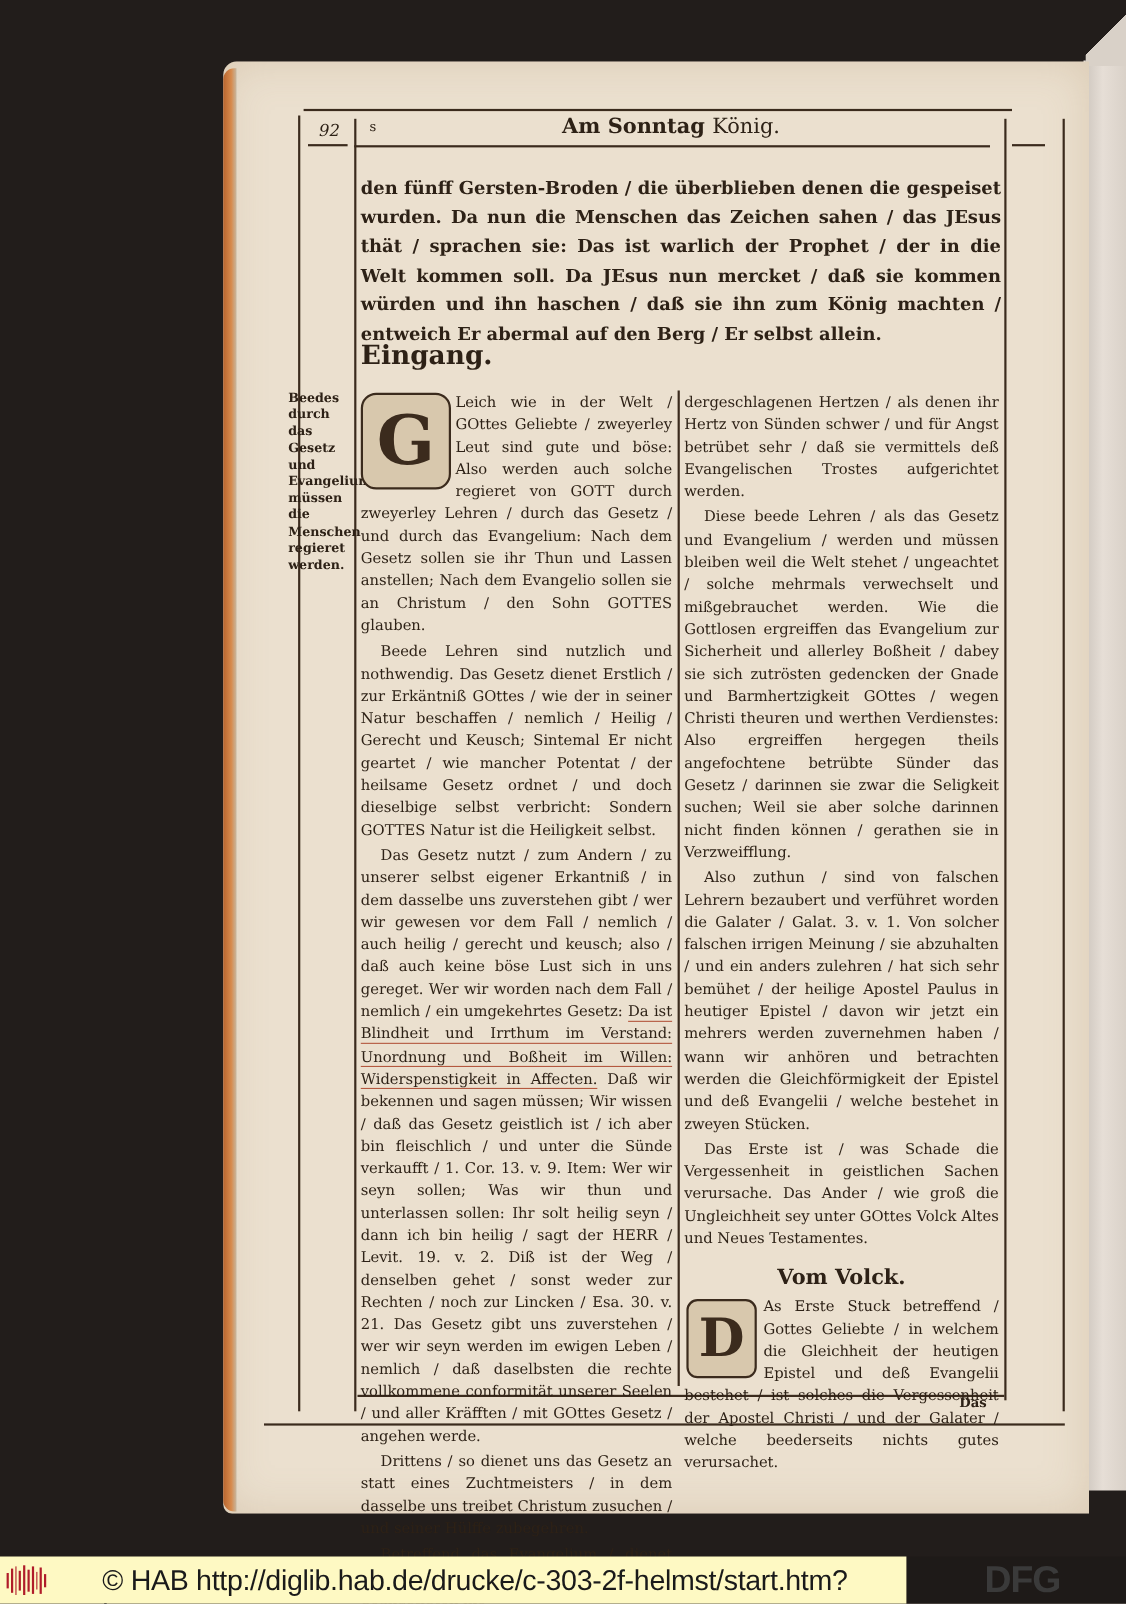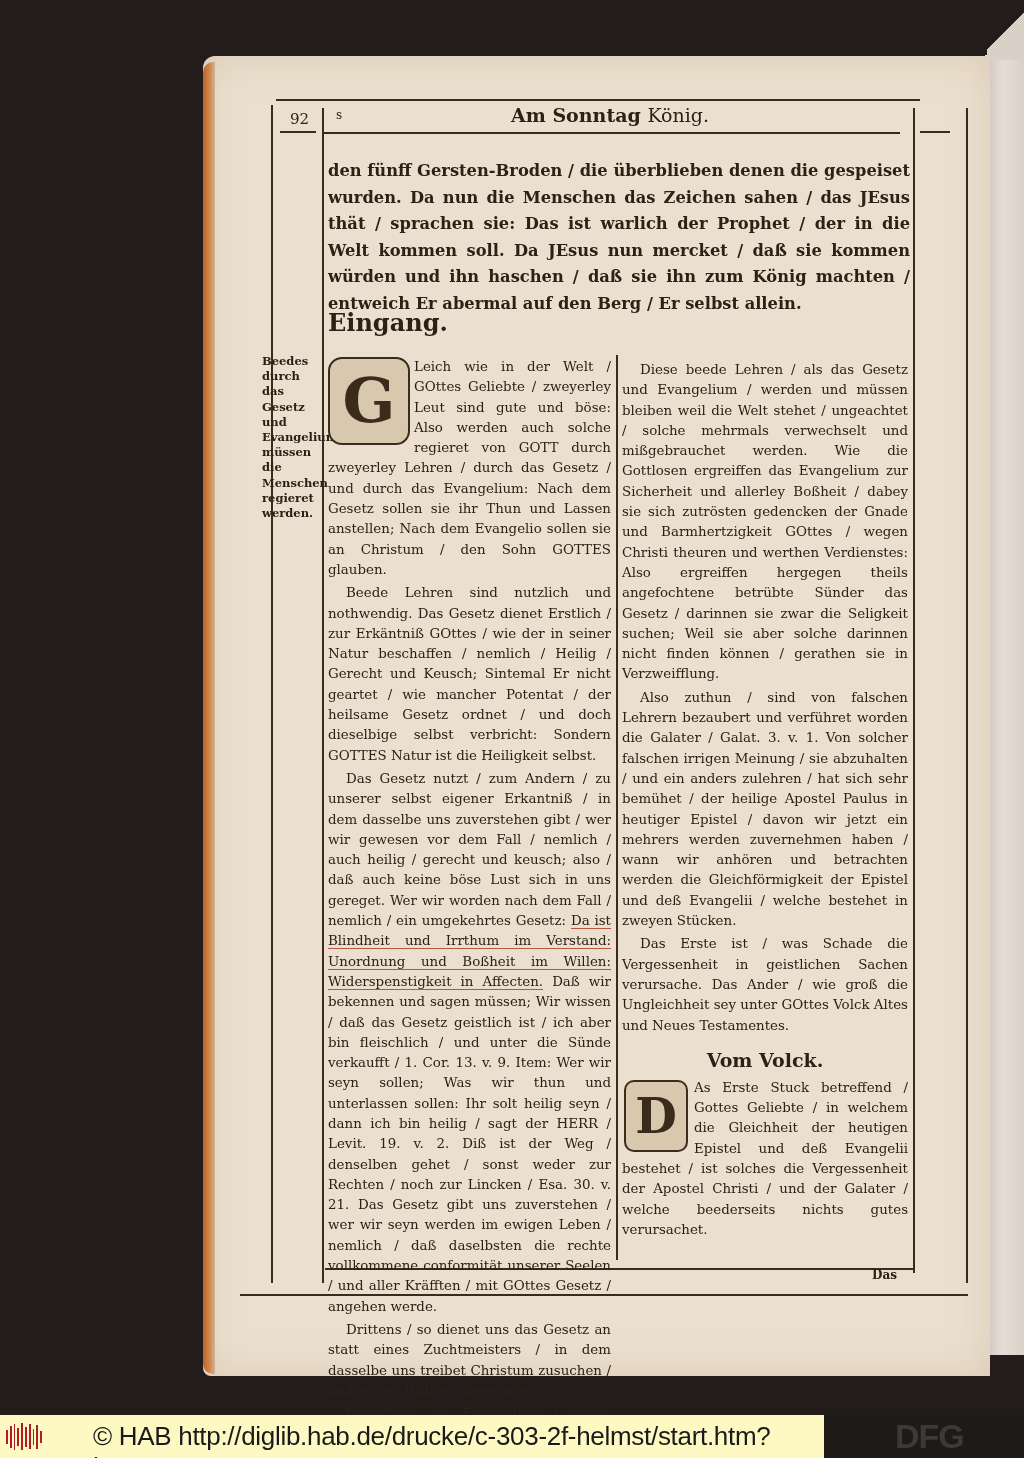--- a/index.html
+++ b/index.html
@@ -4,21 +4,21 @@
 <style>
   html, body { margin:0; padding:0; }
   body { width:1024px; height:1458px; background:#1e1a18; position:relative; overflow:hidden; font-family:"DejaVu Serif", serif; }
   .bg { position:absolute; left:0; top:0; width:1024px; height:1415px; background:#221d1b; }
   .right-leaf { position:absolute; left:985px; top:55px; width:39px; height:1300px; background:linear-gradient(90deg,#cfc8c0,#e6ded6 40%,#d8d0c7); border-left:2px solid #efe9e3; }
   .right-leaf::before { content:""; position:absolute; left:0; top:-55px; width:39px; height:60px; background:linear-gradient(135deg,#221d1b 50%,#d9d1c8 50%); }
   .page { position:absolute; left:203px; top:56px; width:787px; height:1320px; background:#ebe0cf; border-radius:12px 0 0 8px; box-shadow:inset 0 0 40px rgba(170,140,100,0.25); }
   .page-edge { position:absolute; left:203px; top:62px; width:12px; height:1312px; background:linear-gradient(90deg,#b8652f,#d78a4c 60%,#c7b79f); border-radius:10px 0 0 10px; }
   .line { position:absolute; background:#3b2b1d; }
   .text { color:#2d2116; font-family:"DejaVu Serif", serif; }
-  .page-num { position:absolute; left:290px; top:110px; font-size:15px; }
+  .page-num { position:absolute; left:290px; top:110px; font-size:15px;font-style:italic; }
   .running-head { position:absolute; left:320px; top:104px; width:580px; text-align:center; font-size:19px; font-weight:bold; }
   .running-head .latin { font-weight:normal; }
   .mark { position:absolute; left:336px; top:108px; font-size:12px; }
   .main-block { position:absolute; left:328px; top:158px; width:582px; font-size:16.3px; line-height:26.5px; font-weight:bold; text-align:justify; }
   .heading { position:absolute; left:328px; width:582px; text-align:left; font-weight:bold; }
   .col { position:absolute; font-size:13.4px; line-height:20.3px; text-align:justify; }
   .col p { margin:0; }
   .col .indent { text-indent:18px; }
   .col .gap { margin-top:3px; }
   .margin-note { position:absolute; left:262px; top:354px; width:52px; font-size:11.5px; line-height:15.2px; font-weight:bold; }
@@ -76,20 +76,21 @@
   <p class="indent gap">
     <span>Das Gesetz nutzt / zum Andern / zu unserer selbst eigener Erkantniß / in dem dasselbe uns zuverstehen gibt / wer wir gewesen vor dem Fall / nemlich / auch heilig / gerecht und keusch; also / daß auch keine böse Lust sich in uns gereget. Wer wir worden nach dem Fall / nemlich / ein umgekehrtes Gesetz:</span>
     <span class="underline-red">Da ist Blindheit und Irrthum im Verstand: Unordnung und Boßheit im Willen: Widerspenstigkeit in Affecten.</span>
     <span>Daß wir bekennen und sagen müssen; Wir wissen / daß das Gesetz geistlich ist / ich aber bin fleischlich / und unter die Sünde verkaufft / 1. Cor. 13. v. 9. Item: Wer wir seyn sollen; Was wir thun und unterlassen sollen: Ihr solt heilig seyn / dann ich bin heilig / sagt der HERR / Levit. 19. v. 2. Diß ist der Weg / denselben gehet / sonst weder zur Rechten / noch zur Lincken / Esa. 30. v. 21. Das Gesetz gibt uns zuverstehen / wer wir seyn werden im ewigen Leben / nemlich / daß daselbsten die rechte vollkommene conformität unserer Seelen / und aller Kräfften / mit GOttes Gesetz / angehen werde.</span>
   </p>
   <p class="indent gap">Drittens / so dienet uns das Gesetz an statt eines Zuchtmeisters / in dem dasselbe uns treibet Christum zusuchen / und seiner Hülffe zubegehren.</p>
   <p class="indent gap">Betreffend das Evangelium / dienet solches denen durch das Gesetz geängstigten nie-</p>
 </div>
 
 <div class="col text" style="left:622px;top:357px;width:286px;">
+  <p>dergeschlagenen Hertzen / als denen ihr Hertz von Sünden schwer / und für Angst betrübet sehr / daß sie vermittels deß Evangelischen Trostes aufgerichtet werden.</p>
   <p class="indent gap">Diese beede Lehren / als das Gesetz und Evangelium / werden und müssen bleiben weil die Welt stehet / ungeachtet / solche mehrmals verwechselt und mißgebrauchet werden. Wie die Gottlosen ergreiffen das Evangelium zur Sicherheit und allerley Boßheit / dabey sie sich zutrösten gedencken der Gnade und Barmhertzigkeit GOttes / wegen Christi theuren und werthen Verdienstes: Also ergreiffen hergegen theils angefochtene betrübte Sünder das Gesetz / darinnen sie zwar die Seligkeit suchen; Weil sie aber solche darinnen nicht finden können / gerathen sie in Verzweifflung.</p>
   <p class="indent gap">Also zuthun / sind von falschen Lehrern bezaubert und verführet worden die Galater / Galat. 3. v. 1. Von solcher falschen irrigen Meinung / sie abzuhalten / und ein anders zulehren / hat sich sehr bemühet / der heilige Apostel Paulus in heutiger Epistel / davon wir jetzt ein mehrers werden zuvernehmen haben / wann wir anhören und betrachten werden die Gleichförmigkeit der Epistel und deß Evangelii / welche bestehet in zweyen Stücken.</p>
   <p class="indent gap">Das Erste ist / was Schade die Vergessenheit in geistlichen Sachen verursache. Das Ander / wie groß die Ungleichheit sey unter GOttes Volck Altes und Neues Testamentes.</p>
   <div class="prayer" style="font-size:19px;margin:14px 0 8px;">Vom Volck.</div>
   <p>
     <span class="dropcap-d">D</span>
     <span>As Erste Stuck betreffend / Gottes Geliebte / in welchem die Gleichheit der heutigen Epistel und deß Evangelii bestehet / ist solches die Vergessenheit der Apostel Christi / und der Galater / welche beederseits nichts gutes verursachet.</span>
   </p>
 </div>
 

